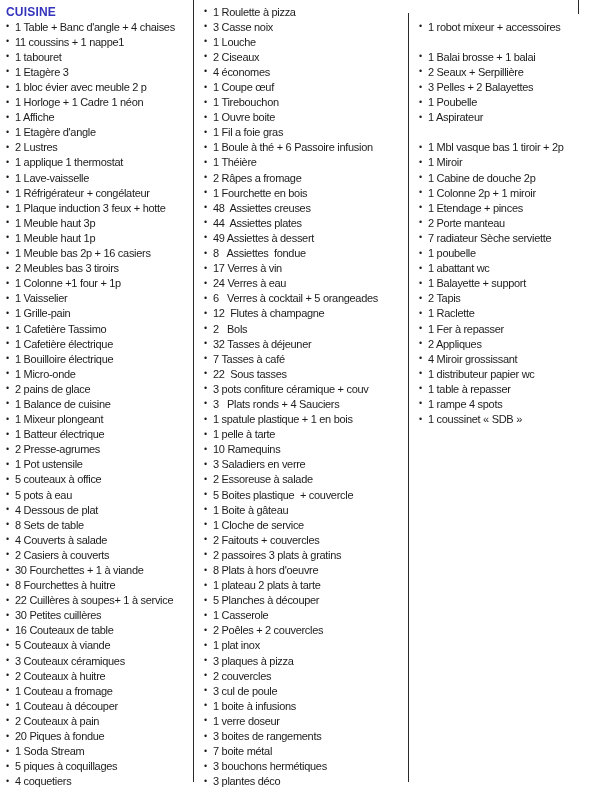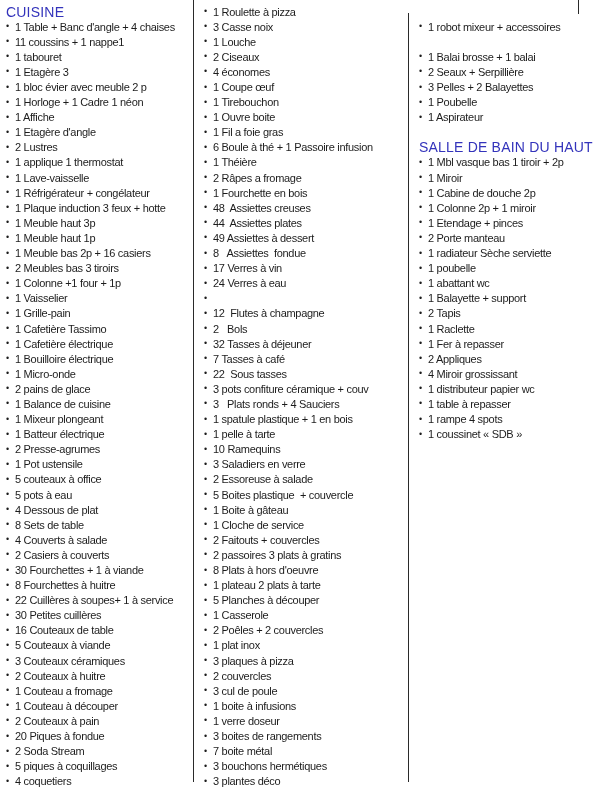--- a/index.html
+++ b/index.html
@@ -20,22 +20,22 @@
     height: 15.1px;
     display: flex;
     align-items: center;
     white-space: pre;
     font-size: 11px;
     letter-spacing: -0.3px;
     color: var(--text-color, #1c1c1c);
   }
   .row.header {
     color: var(--header-color, #3333bb);
-    font-weight: normal;
-    font-size: 14px;
+    font-weight: bold;
+    font-size: 12px;
     letter-spacing: 0.2px;
     text-align: right;
   }
   .row.blank {  }
   .bullet {
     flex: none;
     width: 9px;
     font-size: 9px;
     line-height: 1;
     color: var(--text-color, #1c1c1c);
@@ -96,45 +96,45 @@
       <div class="row item"><span class="bullet">•</span><span class="label">22 Cuillères à soupes+ 1 à service</span></div>
       <div class="row item"><span class="bullet">•</span><span class="label">30 Petites cuillères</span></div>
       <div class="row item"><span class="bullet">•</span><span class="label">16 Couteaux de table</span></div>
       <div class="row item"><span class="bullet">•</span><span class="label">5 Couteaux à viande</span></div>
       <div class="row item"><span class="bullet">•</span><span class="label">3 Couteaux céramiques</span></div>
       <div class="row item"><span class="bullet">•</span><span class="label">2 Couteaux à huitre</span></div>
       <div class="row item"><span class="bullet">•</span><span class="label">1 Couteau a fromage</span></div>
       <div class="row item"><span class="bullet">•</span><span class="label">1 Couteau à découper</span></div>
       <div class="row item"><span class="bullet">•</span><span class="label">2 Couteaux à pain</span></div>
       <div class="row item"><span class="bullet">•</span><span class="label">20 Piques à fondue</span></div>
-      <div class="row item"><span class="bullet">•</span><span class="label">2 Soda Stream</span></div>
+      <div class="row item"><span class="bullet">•</span><span class="label">1 Soda Stream</span></div>
       <div class="row item"><span class="bullet">•</span><span class="label">5 piques à coquillages</span></div>
       <div class="row item"><span class="bullet">•</span><span class="label">4 coquetiers</span></div>
     </section>
   <section class="col col-2">
       <div class="row item"><span class="bullet">•</span><span class="label">1 Roulette à pizza</span></div>
       <div class="row item"><span class="bullet">•</span><span class="label">3 Casse noix</span></div>
       <div class="row item"><span class="bullet">•</span><span class="label">1 Louche</span></div>
       <div class="row item"><span class="bullet">•</span><span class="label">2 Ciseaux</span></div>
       <div class="row item"><span class="bullet">•</span><span class="label">4 économes</span></div>
       <div class="row item"><span class="bullet">•</span><span class="label">1 Coupe œuf</span></div>
       <div class="row item"><span class="bullet">•</span><span class="label">1 Tirebouchon</span></div>
       <div class="row item"><span class="bullet">•</span><span class="label">1 Ouvre boite</span></div>
       <div class="row item"><span class="bullet">•</span><span class="label">1 Fil a foie gras</span></div>
-      <div class="row item"><span class="bullet">•</span><span class="label">6 Boule à thé + 1 Passoire infusion</span></div>
+      <div class="row item"><span class="bullet">•</span><span class="label">1 Boule à thé + 6 Passoire infusion</span></div>
       <div class="row item"><span class="bullet">•</span><span class="label">1 Théière</span></div>
       <div class="row item"><span class="bullet">•</span><span class="label">2 Râpes a fromage</span></div>
       <div class="row item"><span class="bullet">•</span><span class="label">1 Fourchette en bois</span></div>
       <div class="row item"><span class="bullet">•</span><span class="label">48  Assiettes creuses</span></div>
       <div class="row item"><span class="bullet">•</span><span class="label">44  Assiettes plates</span></div>
       <div class="row item"><span class="bullet">•</span><span class="label">49 Assiettes à dessert</span></div>
       <div class="row item"><span class="bullet">•</span><span class="label">8   Assiettes  fondue</span></div>
       <div class="row item"><span class="bullet">•</span><span class="label">17 Verres à vin</span></div>
       <div class="row item"><span class="bullet">•</span><span class="label">24 Verres à eau</span></div>
-      <div class="row item"><span class="bullet">•</span></div>
+      <div class="row item"><span class="bullet">•</span><span class="label">6   Verres à cocktail + 5 orangeades</span></div>
       <div class="row item"><span class="bullet">•</span><span class="label">12  Flutes à champagne</span></div>
       <div class="row item"><span class="bullet">•</span><span class="label">2   Bols</span></div>
       <div class="row item"><span class="bullet">•</span><span class="label">32 Tasses à déjeuner</span></div>
       <div class="row item"><span class="bullet">•</span><span class="label">7 Tasses à café</span></div>
       <div class="row item"><span class="bullet">•</span><span class="label">22  Sous tasses</span></div>
       <div class="row item"><span class="bullet">•</span><span class="label">3 pots confiture céramique + couv</span></div>
       <div class="row item"><span class="bullet">•</span><span class="label">3   Plats ronds + 4 Sauciers</span></div>
       <div class="row item"><span class="bullet">•</span><span class="label">1 spatule plastique + 1 en bois</span></div>
       <div class="row item"><span class="bullet">•</span><span class="label">1 pelle à tarte</span></div>
       <div class="row item"><span class="bullet">•</span><span class="label">10 Ramequins</span></div>
@@ -164,28 +164,27 @@
   <section class="col col-3">
       <div class="row blank"></div>
       <div class="row item"><span class="bullet">•</span><span class="label">1 robot mixeur + accessoires</span></div>
       <div class="row blank"></div>
       <div class="row item"><span class="bullet">•</span><span class="label">1 Balai brosse + 1 balai</span></div>
       <div class="row item"><span class="bullet">•</span><span class="label">2 Seaux + Serpillière</span></div>
       <div class="row item"><span class="bullet">•</span><span class="label">3 Pelles + 2 Balayettes</span></div>
       <div class="row item"><span class="bullet">•</span><span class="label">1 Poubelle</span></div>
       <div class="row item"><span class="bullet">•</span><span class="label">1 Aspirateur</span></div>
       <div class="row blank"></div>
-      <div class="row header">SALLE DE BAIN DU HAUT</div>
       <div class="row item"><span class="bullet">•</span><span class="label">1 Mbl vasque bas 1 tiroir + 2p</span></div>
       <div class="row item"><span class="bullet">•</span><span class="label">1 Miroir</span></div>
       <div class="row item"><span class="bullet">•</span><span class="label">1 Cabine de douche 2p</span></div>
       <div class="row item"><span class="bullet">•</span><span class="label">1 Colonne 2p + 1 miroir</span></div>
       <div class="row item"><span class="bullet">•</span><span class="label">1 Etendage + pinces</span></div>
       <div class="row item"><span class="bullet">•</span><span class="label">2 Porte manteau</span></div>
-      <div class="row item"><span class="bullet">•</span><span class="label">1 radiateur Sèche serviette</span></div>
+      <div class="row item"><span class="bullet">•</span><span class="label">7 radiateur Sèche serviette</span></div>
       <div class="row item"><span class="bullet">•</span><span class="label">1 poubelle</span></div>
       <div class="row item"><span class="bullet">•</span><span class="label">1 abattant wc</span></div>
       <div class="row item"><span class="bullet">•</span><span class="label">1 Balayette + support</span></div>
       <div class="row item"><span class="bullet">•</span><span class="label">2 Tapis</span></div>
       <div class="row item"><span class="bullet">•</span><span class="label">1 Raclette</span></div>
       <div class="row item"><span class="bullet">•</span><span class="label">1 Fer à repasser</span></div>
       <div class="row item"><span class="bullet">•</span><span class="label">2 Appliques</span></div>
       <div class="row item"><span class="bullet">•</span><span class="label">4 Miroir grossissant</span></div>
       <div class="row item"><span class="bullet">•</span><span class="label">1 distributeur papier wc</span></div>
       <div class="row item"><span class="bullet">•</span><span class="label">1 table à repasser</span></div>

